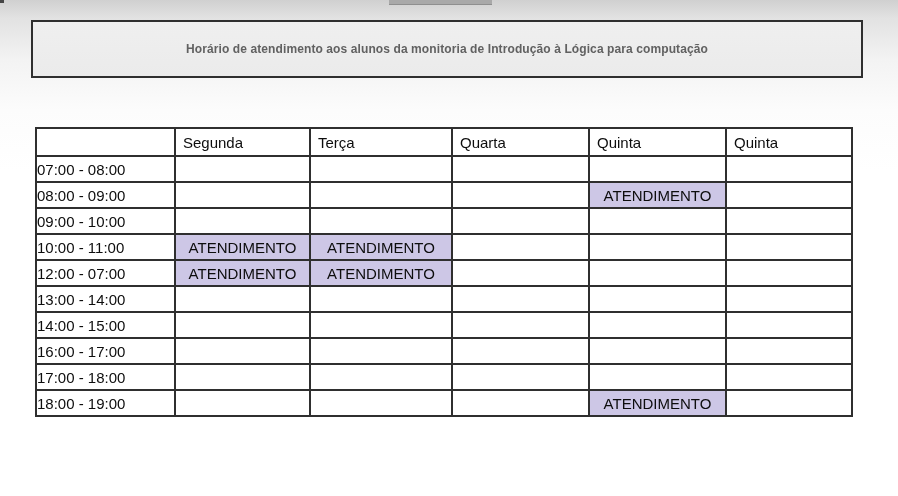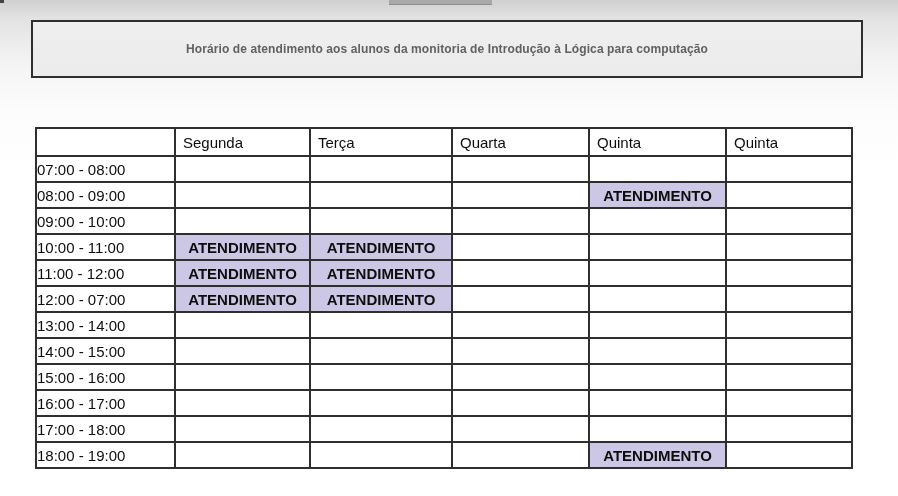--- a/index.html
+++ b/index.html
@@ -37,21 +37,21 @@
   }
   table.sched td{
     border:2px solid var(--border,#2f2f2f);
     font-size:15px;color:#0d0d0d;
     padding:0;overflow:hidden;white-space:nowrap;
     height:24px;vertical-align:middle;
   }
   table.sched thead td{height:26px;text-align:left;padding-left:7px;}
   table.sched td.time{text-align:left;}
   table.sched td.cell{text-align:center;}
-  table.sched td.hl{background:var(--highlight,#cdc7e6);font-weight:bold;}
+  table.sched td.hl{background:var(--highlight,#cdc7e6);}
 </style>
 </head>
 <body>
 
 <div class="page">
 
   <div class="corner-artifact"></div>
 
   <div class="topbar"></div>
 
@@ -106,53 +106,37 @@
           </tr>
           <tr>
             <td class="time">10:00 - 11:00</td>
             <td class="cell hl">ATENDIMENTO</td>
             <td class="cell hl">ATENDIMENTO</td>
             <td class="cell"></td>
             <td class="cell"></td>
             <td class="cell"></td>
           </tr>
           <tr>
-            <td class="time">11:00 - 12:00</td>
-            <td class="cell hl">ATENDIMENTO</td>
-            <td class="cell hl">ATENDIMENTO</td>
-            <td class="cell"></td>
-            <td class="cell"></td>
-            <td class="cell"></td>
-          </tr>
-          <tr>
             <td class="time">12:00 - 07:00</td>
             <td class="cell hl">ATENDIMENTO</td>
             <td class="cell hl">ATENDIMENTO</td>
             <td class="cell"></td>
             <td class="cell"></td>
             <td class="cell"></td>
           </tr>
           <tr>
             <td class="time">13:00 - 14:00</td>
             <td class="cell"></td>
             <td class="cell"></td>
             <td class="cell"></td>
             <td class="cell"></td>
             <td class="cell"></td>
           </tr>
           <tr>
             <td class="time">14:00 - 15:00</td>
-            <td class="cell"></td>
-            <td class="cell"></td>
-            <td class="cell"></td>
-            <td class="cell"></td>
-            <td class="cell"></td>
-          </tr>
-          <tr>
-            <td class="time">15:00 - 16:00</td>
             <td class="cell"></td>
             <td class="cell"></td>
             <td class="cell"></td>
             <td class="cell"></td>
             <td class="cell"></td>
           </tr>
           <tr>
             <td class="time">16:00 - 17:00</td>
             <td class="cell"></td>
             <td class="cell"></td>

